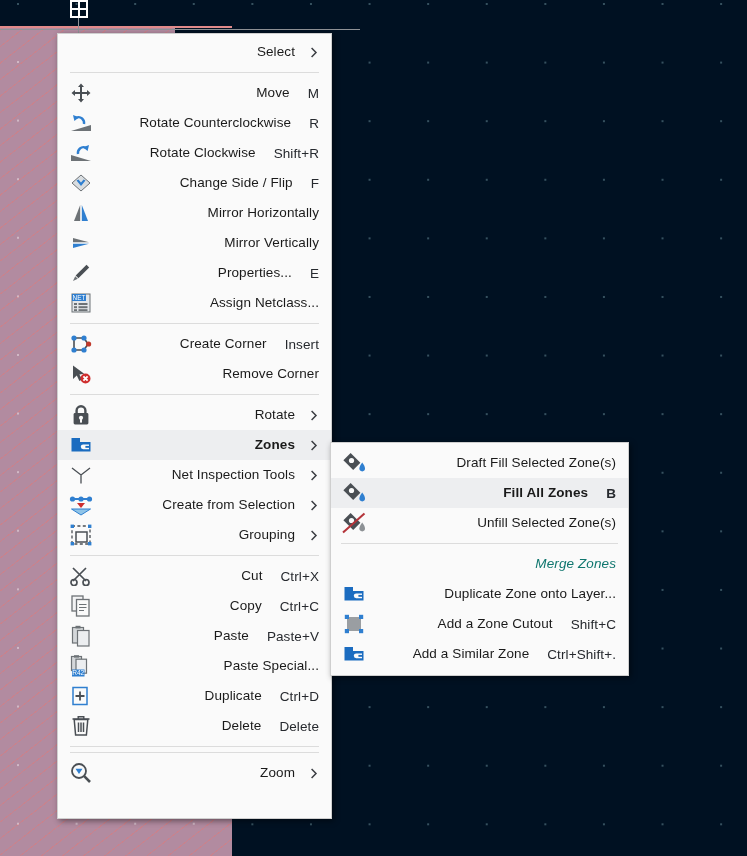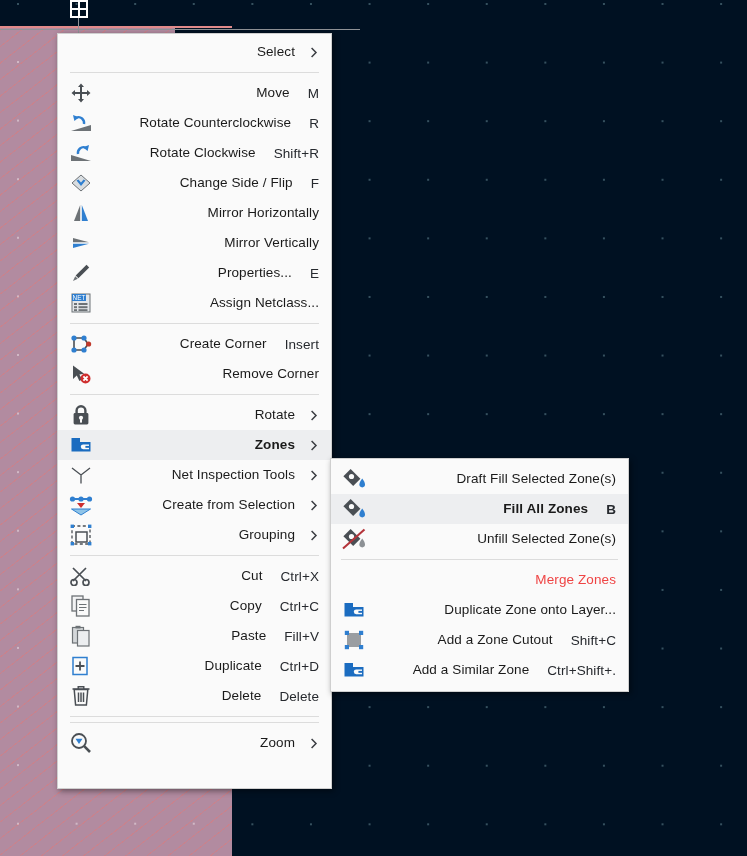--- a/index.html
+++ b/index.html
@@ -112,38 +112,38 @@
   }
   #main-menu {
     left: 57px;
     top: 33px;
     width: 275px;
     
     padding-bottom: 0;
   }
   #zones-menu {
     left: 330px;
-    top: 458px;
+    top: 442px;
     width: 299px;
     padding: 5px 0 6px 0;
   }
 
   .mi {
     position: relative;
     display: flex;
     align-items: center;
     height: 30px;
     padding: 0 12px 0 10px;
     box-sizing: border-box;
     cursor: default;
     white-space: nowrap;
     text-align: right;
   }
   .mi.hl { background: #edeef0; font-weight: bold; }
-  .mi.disabled .label { color: #ef4444; }
+  .mi.disabled .label { color: #0f766e; font-style: italic; }
   .mi .ico {
     width: 26px;
     height: 24px;
     flex: 0 0 26px;
     margin-right: 9px;
     display: flex;
     align-items: center;
     justify-content: center;
   }
   .mi .ico svg { display: block; }
@@ -427,21 +427,33 @@
       </div>
       <div class="mi">
         <span class="ico">
           <svg width="20" height="22" viewBox="0 0 20 22">
             <rect x="1.5" y="2.5" width="11" height="15.5" fill="#d4d7da" stroke="#6d7276" stroke-width="1.2"></rect>
             <rect x="4.5" y="0.8" width="5" height="2.6" fill="#6d7276"></rect>
             <rect x="6.5" y="5.5" width="11.5" height="15.5" fill="#eceef0" stroke="#6d7276" stroke-width="1.2"></rect>
           </svg>
         </span>
         <span class="label">Paste</span>
-        <span class="accel">Fill+V</span>
+        <span class="accel">Paste+V</span>
+      </div>
+      <div class="mi">
+        <span class="ico">
+          <svg width="22" height="22" viewBox="0 0 22 22">
+            <rect x="1.5" y="1.5" width="10" height="14" fill="#d4d7da" stroke="#6d7276" stroke-width="1.2"></rect>
+            <rect x="4" y="0.2" width="5" height="2.4" fill="#6d7276"></rect>
+            <rect x="6" y="4.2" width="10.5" height="14" fill="#eceef0" stroke="#6d7276" stroke-width="1.2"></rect>
+            <rect x="2" y="14.5" width="12.5" height="7" fill="#2f7fd0"></rect>
+            <text x="8.25" y="20.3" font-size="6.6" font-family="Liberation Sans, sans-serif" fill="#fff" text-anchor="middle">R42</text>
+          </svg>
+        </span>
+        <span class="label">Paste Special...</span>
       </div>
       <div class="mi">
         <span class="ico">
           <svg width="20" height="20" viewBox="0 0 20 20">
             <rect x="2" y="1.5" width="14" height="17" fill="#fafafa" stroke="#2f7fd0" stroke-width="1.5"></rect>
             <path stroke="#4a4f54" stroke-width="1.8" d="M9 5.5 V14.5 M4.5 10 H13.5"></path>
           </svg>
         </span>
         <span class="label">Duplicate</span>
         <span class="accel">Ctrl+D</span>

